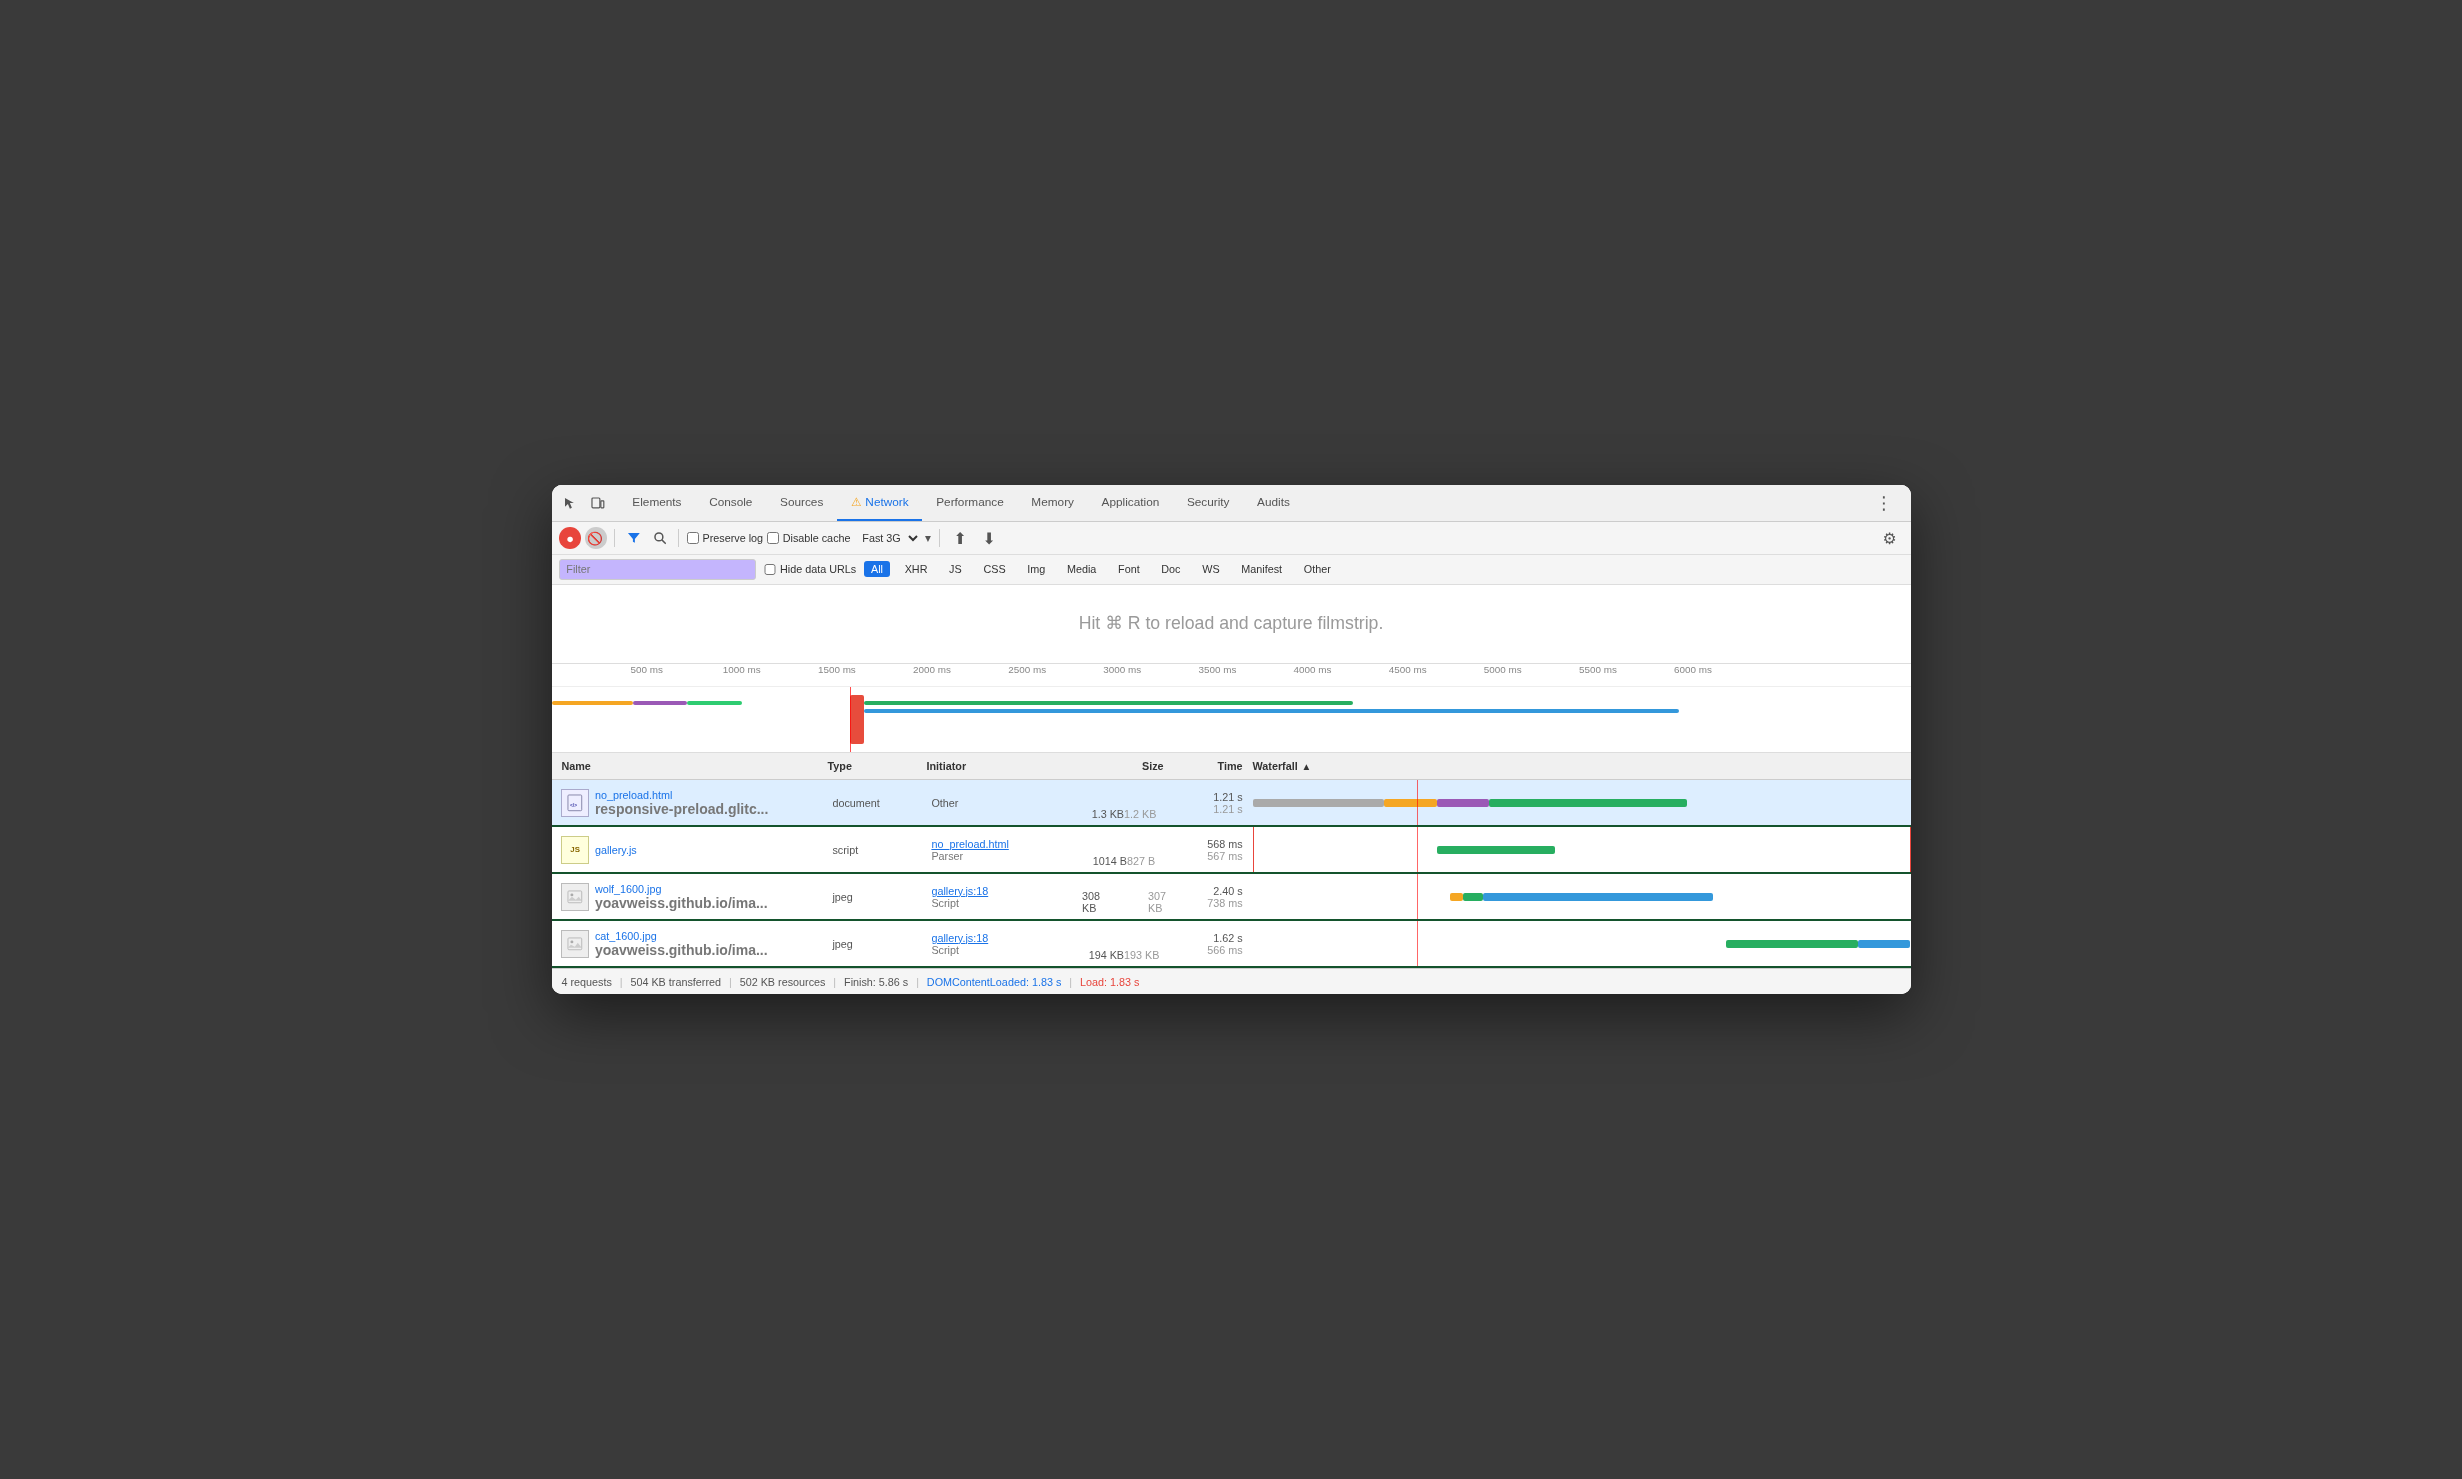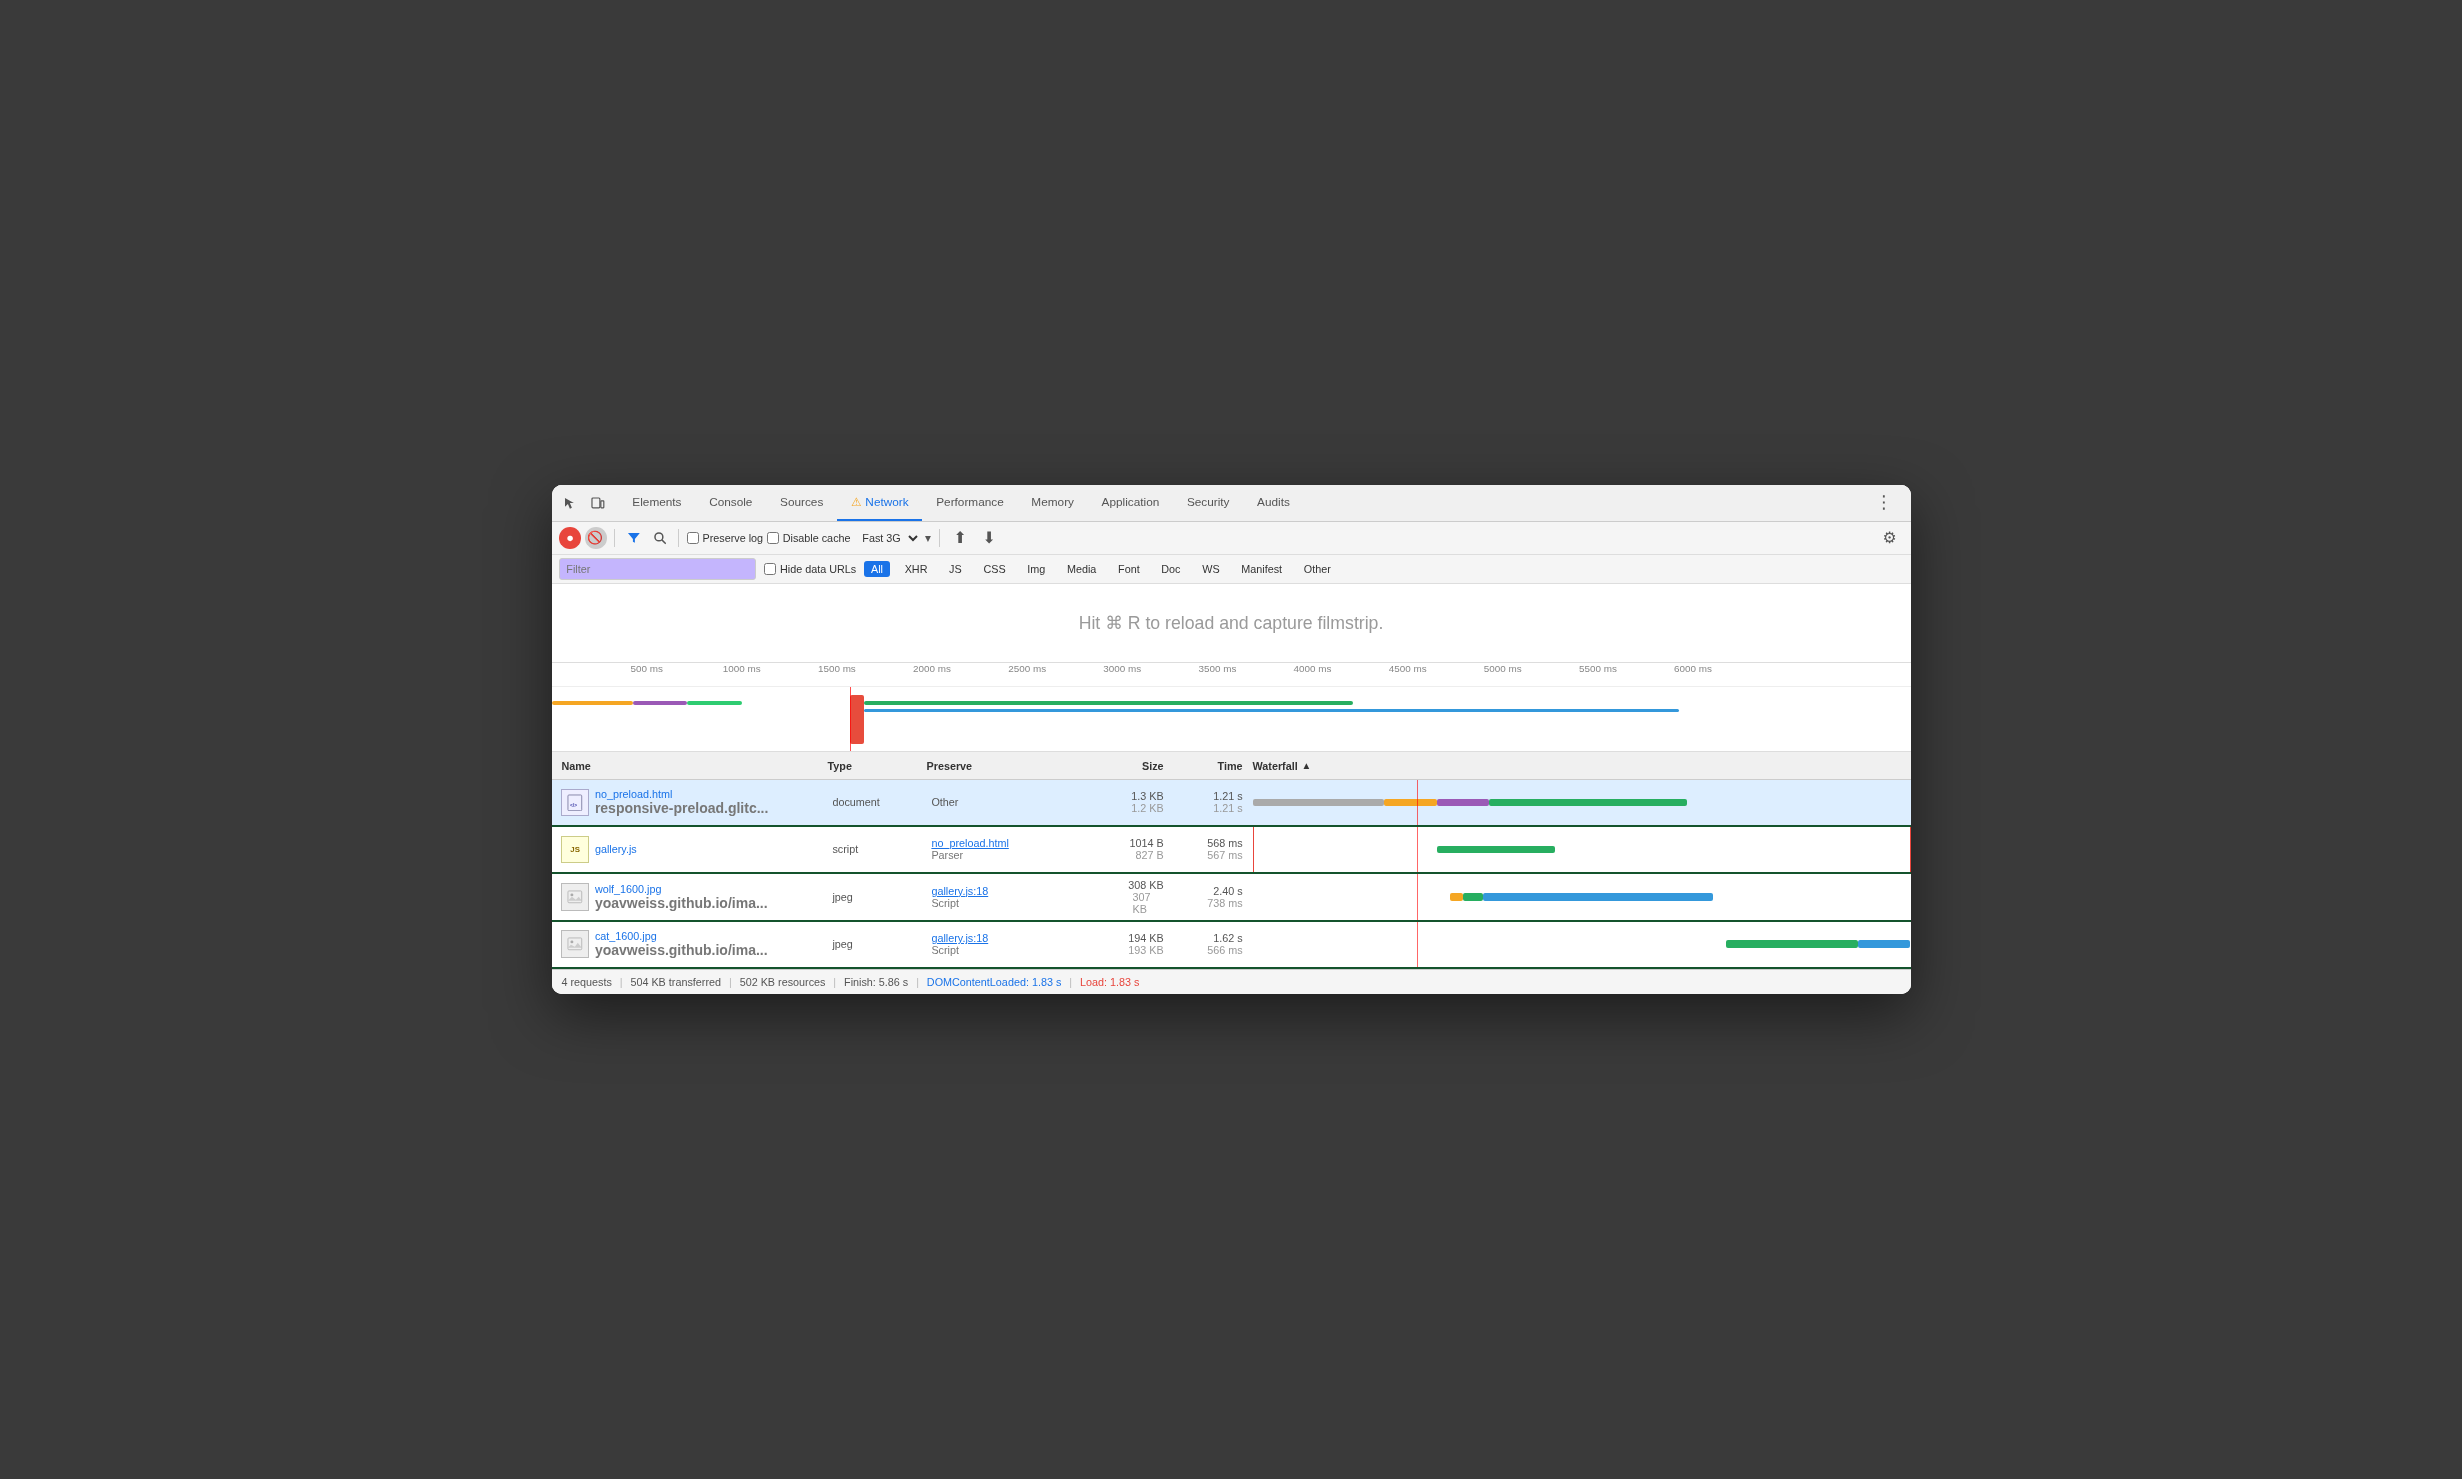--- a/index.html
+++ b/index.html
@@ -331,21 +331,20 @@
       color: #555;
       overflow: hidden;
     }
     .init-link { color: #1a73e8; text-decoration: underline; white-space: nowrap; overflow: hidden; text-overflow: ellipsis; }
     .init-sub { color: #777; }
     .row-size-cell {
       width: 89px;
       padding: 4.9px 9.9px 4.9px 0;
       flex-shrink: 0;
       display: flex;
-      flex-direction: column;
       justify-content: center;
       align-items: flex-end;
       color: #555;
     }
     .row-time-cell {
       width: 79px;
       padding: 4.9px 9.9px 4.9px 0;
       flex-shrink: 0;
       display: flex;
       flex-direction: column;
@@ -544,21 +543,21 @@
     </div>
 
     <div class="table-header">
       <div class="col-name">
         <span>Name</span>
       </div>
       <div class="col-type">
         <span>Type</span>
       </div>
       <div class="col-initiator">
-        <span>Preserve</span>
+        <span>Initiator</span>
       </div>
       <div class="col-size">
         <span>Size</span>
       </div>
       <div class="col-time">
         <span>Time</span>
       </div>
       <div class="col-waterfall">
         <div class="col-waterfall-header">
           <span>Waterfall</span>

